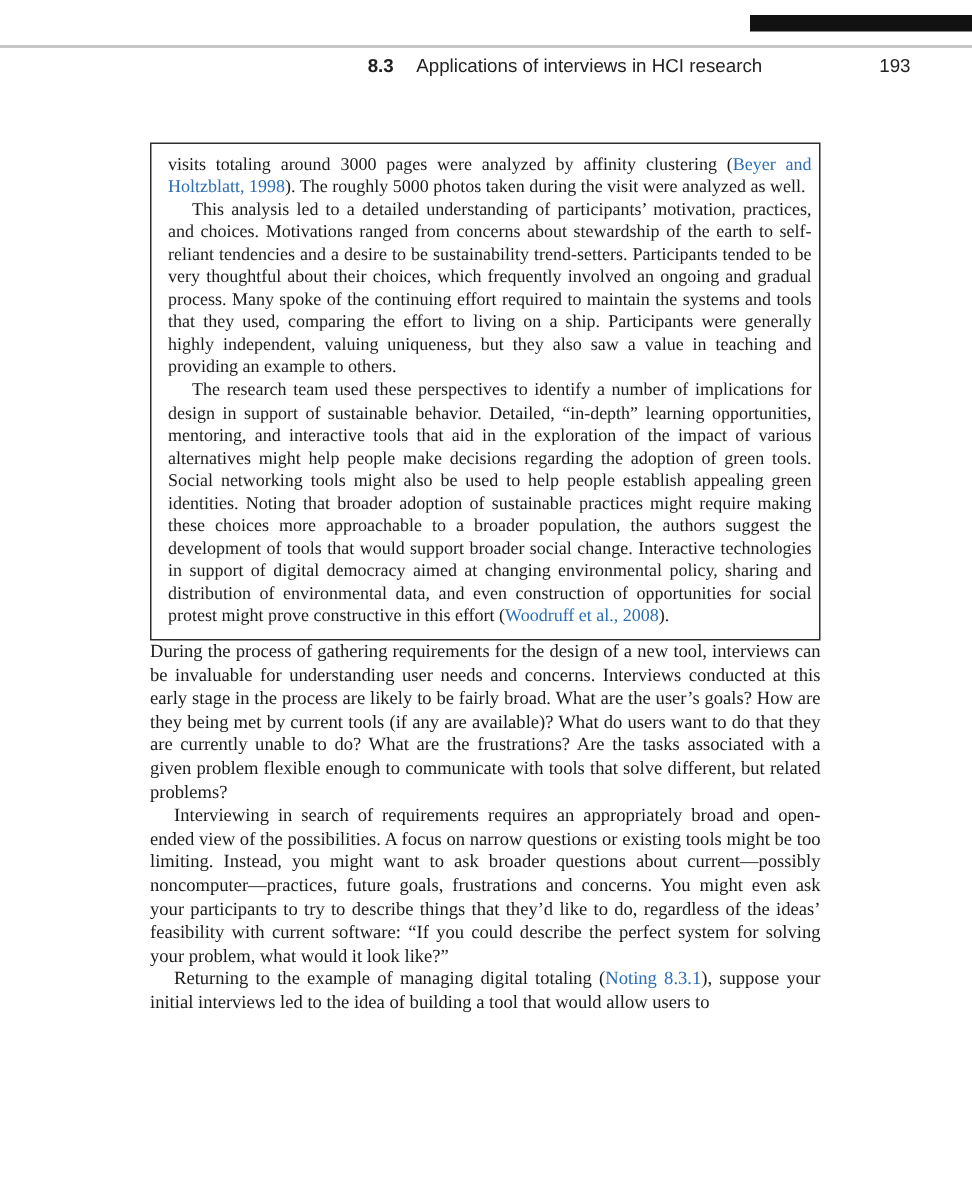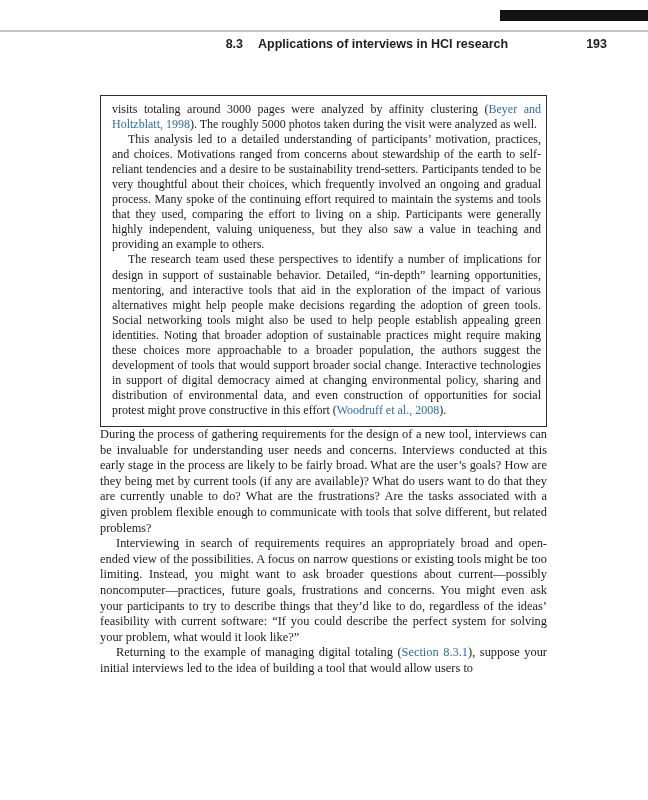--- a/index.html
+++ b/index.html
@@ -21,22 +21,22 @@
     width: 100%; height: 2px;
     background: #c6c6c6;
   }
   .running-header {
     position: absolute; top: 37px; right: 41px;
     font-family: "Liberation Sans", sans-serif;
     font-size: 12.5px; color: #222;
     white-space: nowrap;
   }
   .hdr-section { font-weight: bold; margin-right: 15px; }
-  .hdr-title { font-weight: bold; }
-  .hdr-page { font-weight: bold; margin-left: 78px; }
+  .hdr-title { font-weight: normal; }
+  .hdr-page { font-weight: normal; margin-left: 78px; }
 
   .content {
     position: absolute; left: 100px; top: 95px;
     width: 447px;
   }
   .case-box {
     box-sizing: border-box;
     width: 447px;
     border: 1.5px solid #2e2e2e;
     padding: 6px 5px 8px 11px;
@@ -81,17 +81,17 @@
 
     <div class="case-box">
       <p class="bp"><span>visits totaling around 3000 pages were analyzed by affinity clustering (</span><a class="cite">Beyer and Holtzblatt, 1998</a><span>). The roughly 5000 photos taken during the visit were analyzed as well.</span></p>
       <p class="bp indent"><span>This analysis led to a detailed understanding of participants’ motivation, practices, and choices. Motivations ranged from concerns about stewardship of the earth to self-reliant tendencies and a desire to be sustainability trend-setters. Participants tended to be very thoughtful about their choices, which frequently involved an ongoing and gradual process. Many spoke of the continuing effort required to maintain the systems and tools that they used, comparing the effort to living on a ship. Participants were generally highly independent, valuing uniqueness, but they also saw a value in teaching and providing an example to others.</span></p>
       <p class="bp indent"><span>The research team used these perspectives to identify a number of implications for design in support of sustainable behavior. Detailed, “in-depth” learning opportunities, mentoring, and interactive tools that aid in the exploration of the impact of various alternatives might help people make decisions regarding the adoption of green tools. Social networking tools might also be used to help people establish appealing green identities. Noting that broader adoption of sustainable practices might require making these choices more approachable to a broader population, the authors suggest the development of tools that would support broader social change. Interactive technologies in support of digital democracy aimed at changing environmental policy, sharing and distribution of environmental data, and even construction of opportunities for social protest might prove constructive in this effort (</span><a class="cite">Woodruff et al., 2008</a><span>).</span></p>
     </div>
 
 
     <p class="body-par"><span>During the process of gathering requirements for the design of a new tool, interviews can be invaluable for understanding user needs and concerns. Interviews conducted at this early stage in the process are likely to be fairly broad. What are the user’s goals? How are they being met by current tools (if any are available)? What do users want to do that they are currently unable to do? What are the frustrations? Are the tasks associated with a given problem flexible enough to communicate with tools that solve different, but related problems?</span></p>
     <p class="body-par indent"><span>Interviewing in search of requirements requires an appropriately broad and open-ended view of the possibilities. A focus on narrow questions or existing tools might be too limiting. Instead, you might want to ask broader questions about current—possibly noncomputer—practices, future goals, frustrations and concerns. You might even ask your participants to try to describe things that they’d like to do, regardless of the ideas’ feasibility with current software: “If you could describe the perfect system for solving your problem, what would it look like?”</span></p>
-    <p class="body-par indent"><span>Returning to the example of managing digital totaling (</span><a class="cite">Section 8.3.1</a><span>), suppose your initial interviews led to the idea of building a tool that would allow users to</span></p>
+    <p class="body-par indent"><span>Returning to the example of managing digital totaling (</span><a class="cite">Noting 8.3.1</a><span>), suppose your initial interviews led to the idea of building a tool that would allow users to</span></p>
 
   </div>
 
 </div>
 
 </body></html>

